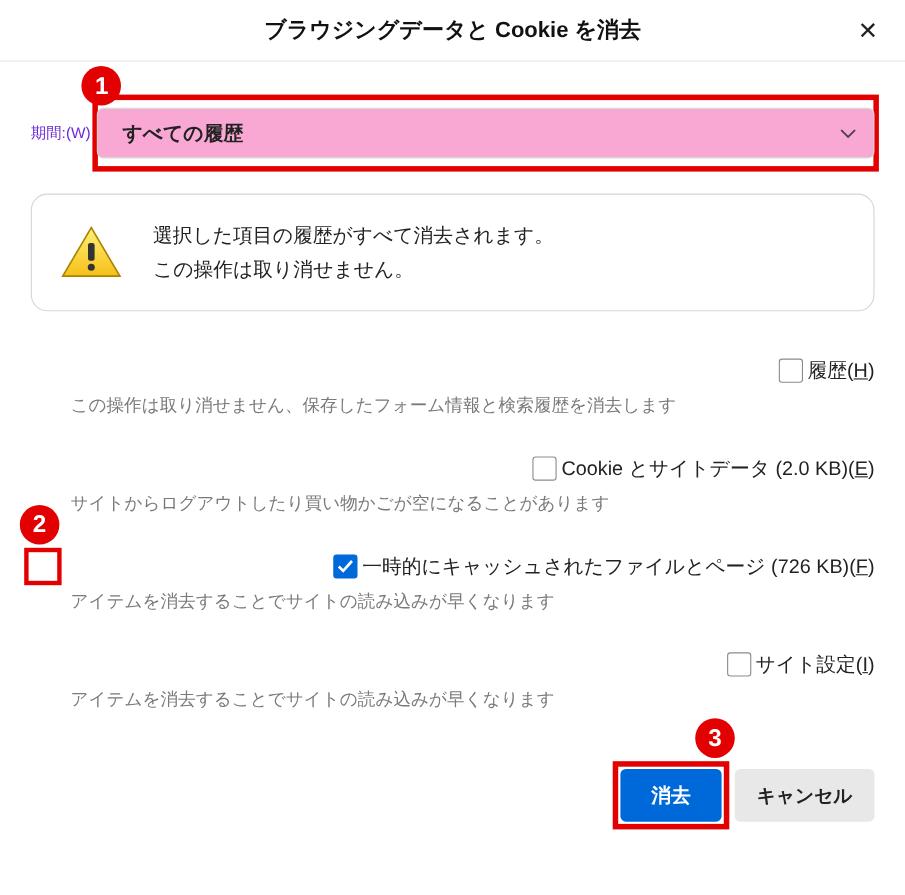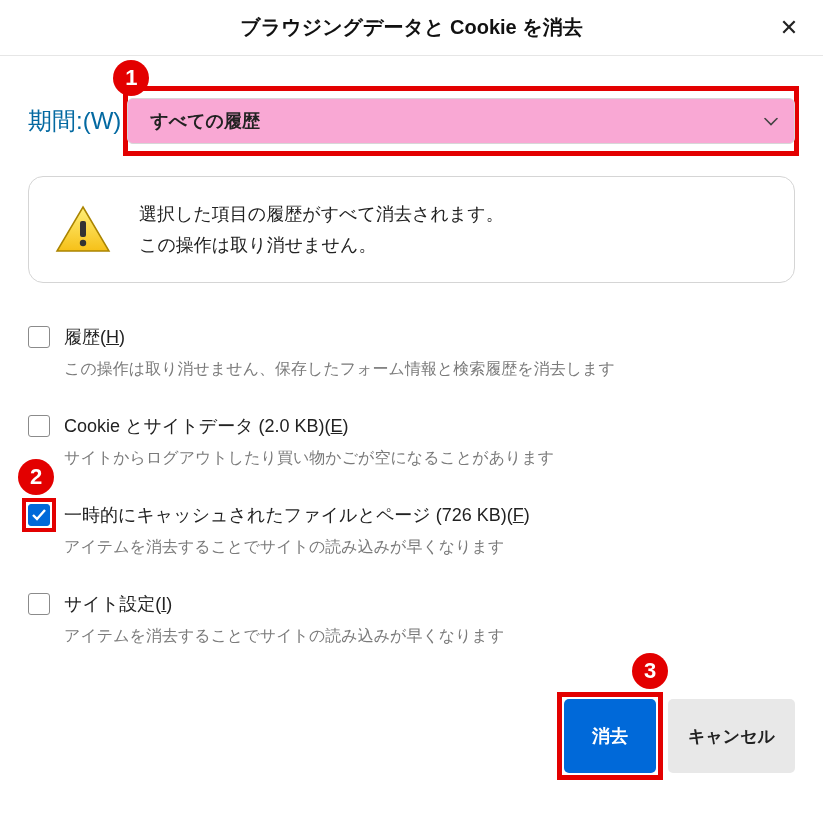--- a/index.html
+++ b/index.html
@@ -44,22 +44,22 @@
   }
   .period-row {
     display: flex;
     align-items: center;
     gap: 6px;
     margin-top: 24px;
     margin-bottom: 22px;
     position: relative;
   }
   .period-label {
-    font-size: 24px;
-    color: #0369a1;
+    font-size: 14px;
+    color: #6d28d9;
     white-space: nowrap;
   }
   .period-select-wrap {
     flex: 1;
     position: relative;
   }
   .red-box-1 {
     position: absolute;
     top: -12px;
     left: -4px;
@@ -126,21 +126,22 @@
     line-height: 1.7;
     color: #222;
   }
   .check-item {
     margin-bottom: 34px;
     position: relative;
   }
   .check-row {
     display: flex;
     align-items: center;
-    gap: 14px;
+    gap: 4px;
+    justify-content: flex-end;
   }
   .checkbox {
     width: 22px;
     height: 22px;
     border: 1.5px solid #8b8b8b;
     border-radius: 3px;
     display: flex;
     align-items: center;
     justify-content: center;
     cursor: pointer;
@@ -184,21 +185,21 @@
     padding: 8px 28px 20px 28px;
     position: relative;
   }
   .btn-primary {
     background: #0069d9;
     color: #fff;
     border: none;
     border-radius: 5px;
     font-size: 18px;
     font-weight: 600;
-    padding: 25px 28px;
+    padding: 12px 28px;
     cursor: pointer;
   }
   .btn-secondary {
     background: #e8e8e8;
     color: #222;
     border: none;
     border-radius: 5px;
     font-size: 17px;
     font-weight: 600;
     padding: 12px 20px;

